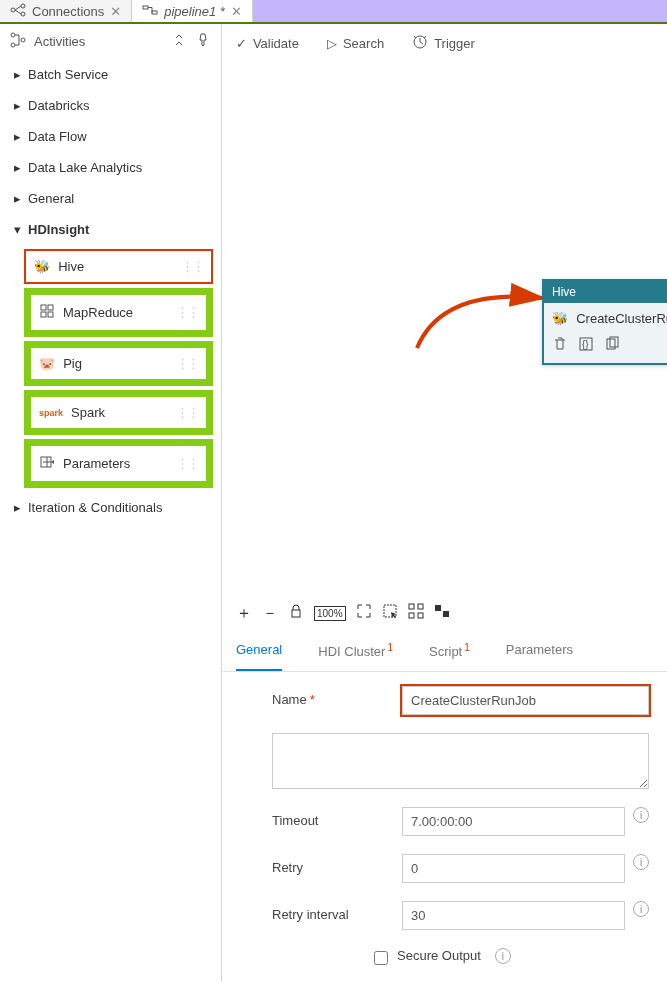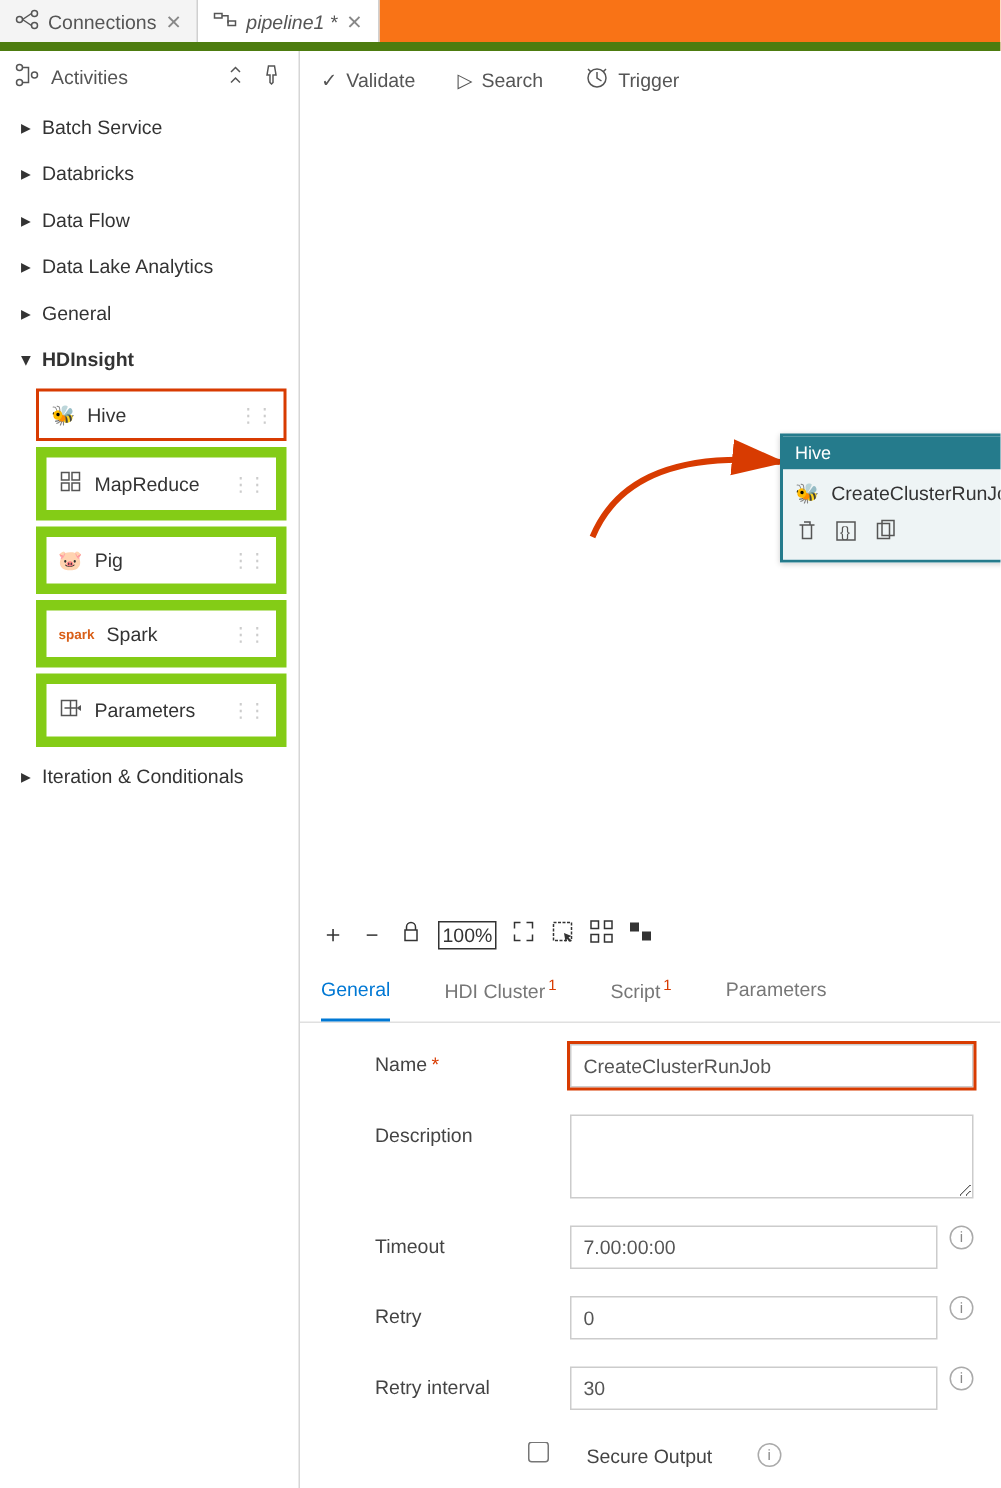--- a/index.html
+++ b/index.html
@@ -1,23 +1,23 @@
 <!DOCTYPE html>
 <html><head>
 <meta charset="utf-8">
 <style>
   * { box-sizing: border-box; font-family: "Segoe UI", Arial, sans-serif; }
   body { margin:0; width:667px; height:992px; background:#fff; color:#333; font-size:13px; }
-  .tabs { display:flex; border-bottom:6px solid #4d7c0f; background:#f97316; height:34px; }
+  .tabs { display:flex; border-bottom:2px solid #4d7c0f; background:#c4b5fd; height:24px; }
   .tab { display:flex; align-items:center; gap:6px; padding:0 10px; border-right:1px solid #d0d0d0; color:#555; cursor:pointer; }
   .tab.active { background:#fff; }
   .tab:not(.active){ background:#f4f4f4;}
   .tab .close { color:#888; }
   .main { display:flex; height:calc(992px - 34px); }
-  .sidebar { width:200px; border-right:1px solid #d6d6d6; display:flex; flex-direction:column; }
+  .sidebar { width:222px; border-right:1px solid #d6d6d6; display:flex; flex-direction:column; }
   .sidebar-header { display:flex; align-items:center; justify-content:space-between; padding:8px 10px; }
   .sidebar-header-left { display:flex; align-items:center; gap:8px; color:#555; }
   .sidebar-header-right { display:flex; align-items:center; gap:6px; color:#555;}
   .search { margin:4px 10px 10px; display:flex; align-items:center; border:1px solid #c8c8c8; padding:4px 6px; color:#aaa; gap:6px;}
   .tree { padding-left:0; }
   .tree-item { display:flex; align-items:center; gap:6px; padding:8px 14px; cursor:pointer;}
   .tree-item .caret { width:8px; display:inline-block;}
   .sub-items { padding-left:24px; }
   .sub-item { display:flex; align-items:center; justify-content:space-between; border:7px solid #84cc16; margin:4px 8px 4px 0; padding:8px 8px; cursor:grab;}
   .sub-item.selected { border:2px solid #d83b01; }
@@ -41,21 +41,21 @@
   .prop-tab.active { color:#0078d4; border-bottom:2px solid #0078d4; font-weight:500;}
   .prop-tab .req { color:#d83b01; font-size:10px; vertical-align:super; margin-left:2px;}
   .form { padding:14px 18px; }
   .form-row { display:flex; align-items:flex-start; margin-bottom:18px;margin-left:32px;}
   .form-row label { width:130px; color:#444; padding-top:6px;}
   .form-row .req { color:#d83b01; margin-left:3px;}
   .form-row input[type=text], .form-row textarea { flex:1; border:1px solid #ccc; padding:6px 8px; font-size:13px; color:#555;}
   .form-row textarea { height:56px; resize:both;}
   .hl-input { outline:2px solid #d83b01; }
   .info { width:16px; height:16px; border:1px solid #aaa; border-radius:50%; color:#888; display:inline-flex; align-items:center; justify-content:center; font-size:10px; margin-left:8px;}
-  .checkbox-row { display:flex; align-items:flex-end; gap:22px; margin-left:130px; color:#444;}
+  .checkbox-row { display:flex; align-items:flex-start; gap:6px; margin-left:130px; color:#444;}
   .checkbox-row input { width:14px; height:14px;}
   svg.icon { width:16px; height:16px; }
 </style>
 </head>
 <body>
 
 <div class="tabs">
   <div class="tab">
     <span>
       <svg class="icon" viewBox="0 0 16 16">
@@ -245,21 +245,21 @@
       </div>
     </div>
 
     <div class="zoom-bar">
       <span>＋</span>
       <span>－</span>
       <span><svg class="icon" viewBox="0 0 16 16">
             <rect x="4" y="7" width="8" height="7" fill="none" stroke="#333"></rect>
             <path d="M5 7 v-2 a3 3 0 0 1 6 0 v2" fill="none" stroke="#333"></path>
           </svg></span>
-      <span style="border:1px solid #333;font-size:13px;padding:1px 2px;">100%</span>
+      <span style="border:1px solid #333;font-size:10px;padding:1px 2px;">100%</span>
       <span><svg class="icon" viewBox="0 0 16 16">
             <path d="M2 6 v-4 h4 M14 6 v-4 h-4 M2 10 v4 h4 M14 10 v4 h-4" fill="none" stroke="#333"></path>
           </svg></span>
       <span><svg class="icon" viewBox="0 0 16 16">
             <path d="M2 2 h12 v12 h-12 z" fill="none" stroke="#333" stroke-dasharray="2,1"></path>
             <path d="M9 9 l5 2 -2 1 2 2 -1 1 -2-2 -1 2 z" fill="#333"></path>
           </svg></span>
       <span><svg class="icon" viewBox="0 0 16 16">
             <rect x="1" y="1" width="5" height="5" fill="none" stroke="#333"></rect>
             <rect x="10" y="1" width="5" height="5" fill="none" stroke="#333"></rect>
@@ -278,21 +278,20 @@
       <div class="prop-tab"><span>Script</span><span class="req">1</span></div>
       <div class="prop-tab"><span>Parameters</span></div>
     </div>
 
     <div class="form">
       <div class="form-row">
         <label><span>Name</span><span class="req">*</span></label>
         <input type="text" class="hl-input" value="CreateClusterRunJob" style="">
       </div>
       <div class="form-row">
-        <label>Description</label>
         <textarea style=""></textarea>
       </div>
       <div class="form-row">
         <label>Timeout</label>
         <input type="text" value="7.00:00:00" style="">
         <span class="info">i</span>
       </div>
       <div class="form-row">
         <label>Retry</label>
         <input type="text" value="0" style="">

